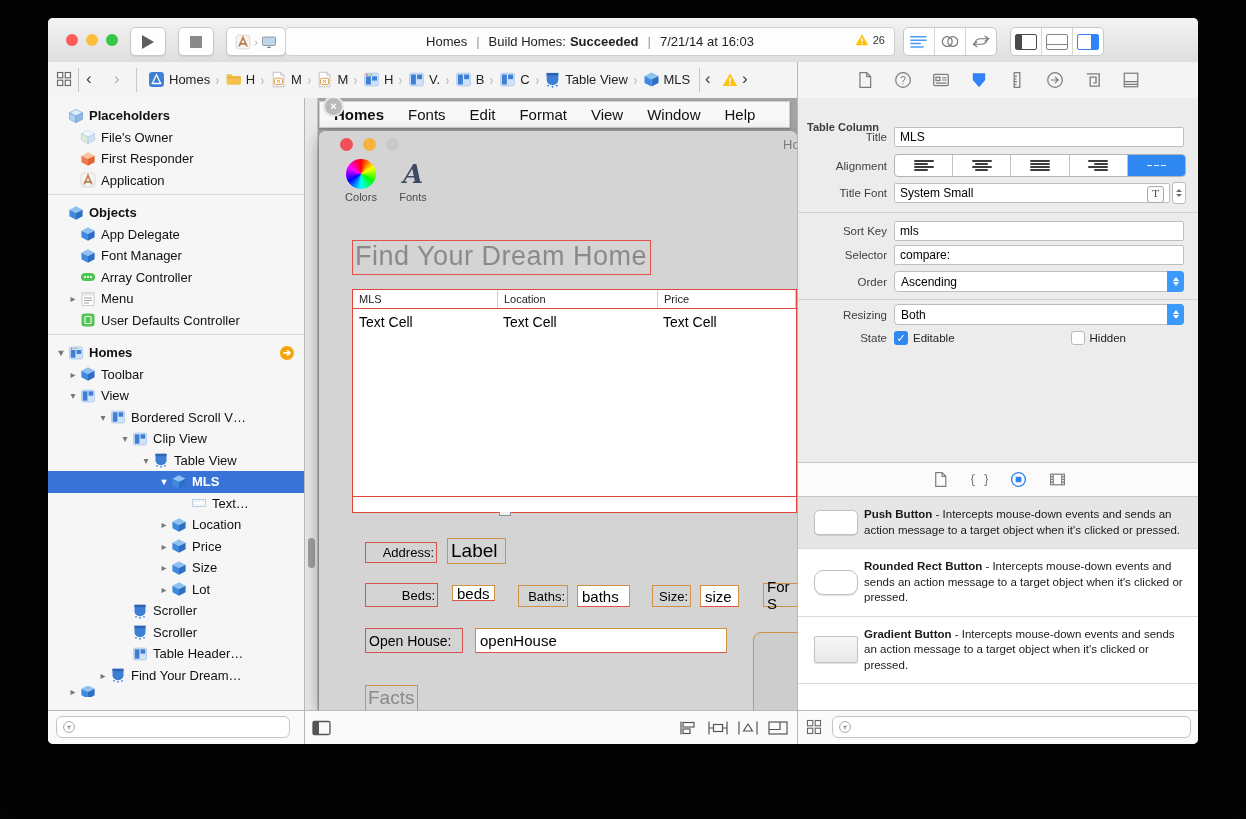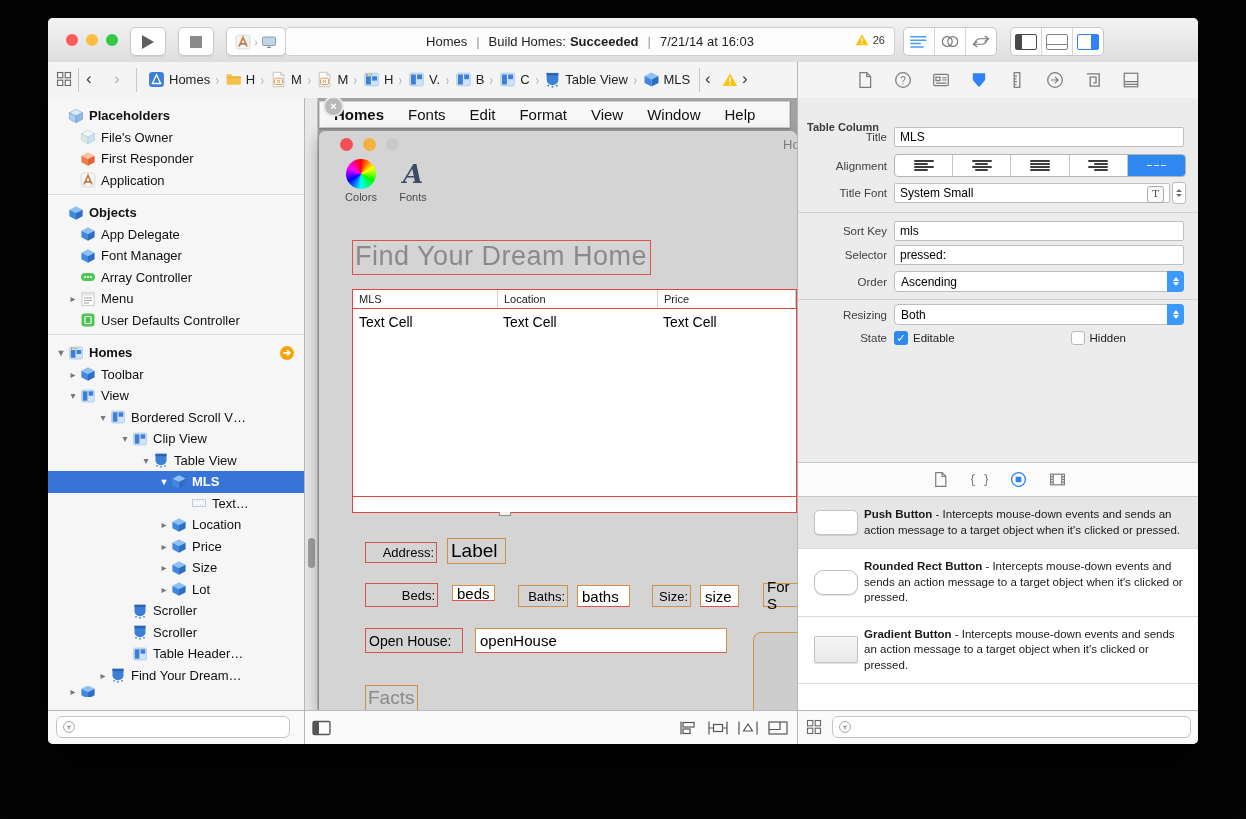--- a/index.html
+++ b/index.html
@@ -947,21 +947,21 @@
 
       <div class="frow" style="top:123px;">
         <span class="flabel">Sort Key</span>
         <div class="tfield" style="width:290px;">
             <span>mls</span>
           </div>
       </div>
       <div class="frow" style="top:147px;">
         <span class="flabel">Selector</span>
         <div class="tfield" style="width:290px;">
-            <span>pressed:</span>
+            <span>compare:</span>
           </div>
       </div>
       <div class="frow" style="top:173px;">
         <span class="flabel">Order</span>
         <div class="popup" style="width:290px;">
           <span>Ascending</span>
           <span class="cap">
               <b class="up"></b>
               <b class="dn"></b>
             </span>

